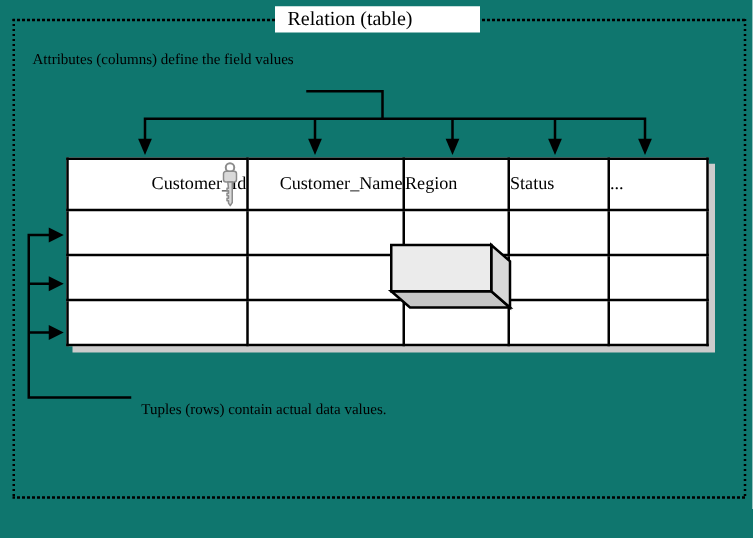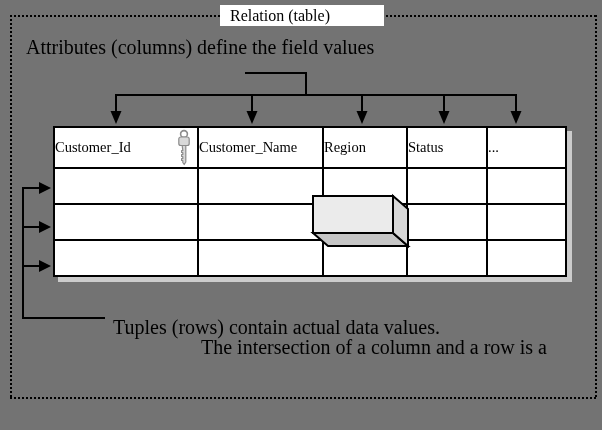--- a/index.html
+++ b/index.html
@@ -1,42 +1,42 @@
 <!DOCTYPE html>
 <html style="--line: #000000; --box-front: #ebebeb; --box-side: #d8d8d8; --box-bottom: #c6c6c6; --table-shadow: #cccccc; --key-fill: #d9d9d9; --key-stroke: #8c8c8c;"><head>
 <meta charset="utf-8">
 <style>
   html,body{margin:0;padding:0;background:#fff;}
   .stage{
-    position:relative;width:602px;height:430px;background:#737373;overflow:hidden;
+    position:relative;width:602px;height:430px;background:#0f766e;overflow:hidden;
     font-family:"Liberation Serif","DejaVu Serif",serif;color:#000;
   }
   
   .dot-h{position:absolute;height:2px;background:repeating-linear-gradient(90deg,#000 0 2px,transparent 2px 4px);}
   .dot-v{position:absolute;width:2px;background:repeating-linear-gradient(180deg,#000 0 2px,transparent 2px 4px);}
   .frame-title{
     position:absolute;left:220px;top:5px;width:164px;height:21px;background:#fff;
     font-size:16px;line-height:21px;padding-left:10px;box-sizing:border-box;white-space:nowrap;
   }
-  .caption{position:absolute;font-size:20px;line-height:19.5px;white-space:nowrap;}
+  .caption{position:absolute;font-size:12px;line-height:19.5px;white-space:nowrap;}
   .caption.attributes{left:26px;top:38px;}
   .caption.tuples{left:113px;top:308px;margin-top:10px;}
   .caption.intersection{left:201px;top:334px;line-height:27px;}
   svg.overlay{position:absolute;left:0;top:0;pointer-events:none;}
   .conn{stroke:var(--line,#000);stroke-width:2;fill:none;}
   .arrowhead{fill:var(--line,#000);stroke:none;}
   
   table.relation{
     position:absolute;left:53px;top:126px;width:512px;border-collapse:collapse;table-layout:fixed;
     background:#fff;box-shadow:5px 5px 0 var(--table-shadow,#ccc);
   }
   table.relation th,table.relation td{border:2px solid #000;padding:0;font-weight:normal;}
   table.relation th{height:39px;font-size:14.5px;vertical-align:middle;position:relative;}
   table.relation td{height:34px;}
-  th.al{text-align:left;padding-left:12px;border-radius:15px;}
+  th.al{text-align:right;padding-left:12px;border-radius:15px;}
   th.ac{text-align:left;}
   th.dots{text-align:left;padding-left:16px;}
   .key-wrap{position:absolute;right:5px;top:1px;width:16px;height:38px;}
   .box3d{z-index:5;}
 </style>
 </head>
 <body>
 
 <div class="stage">
 
@@ -122,16 +122,15 @@
 
   <svg class="overlay box3d" width="602" height="430" viewBox="0 0 602 430">
     <polygon points="313,233 328,246 408,246 393,233" style="fill:var(--box-bottom,#c6c6c6);stroke:#000;stroke-width:2;stroke-linejoin:miter"></polygon>
     <polygon points="393,196 408,209 408,246 393,233" style="fill:var(--box-side,#d8d8d8);stroke:#000;stroke-width:2;stroke-linejoin:miter"></polygon>
     <rect x="313" y="196" width="80" height="37" style="fill:var(--box-front,#ebebeb);stroke:#000;stroke-width:2"></rect>
   </svg>
 
   <div class="caption tuples">Tuples (rows) contain actual data values.</div>
 
   <div class="caption intersection">
-    <div>The intersection of a column and a row is a</div>
   </div>
 
 </div>
 
 </body></html>

